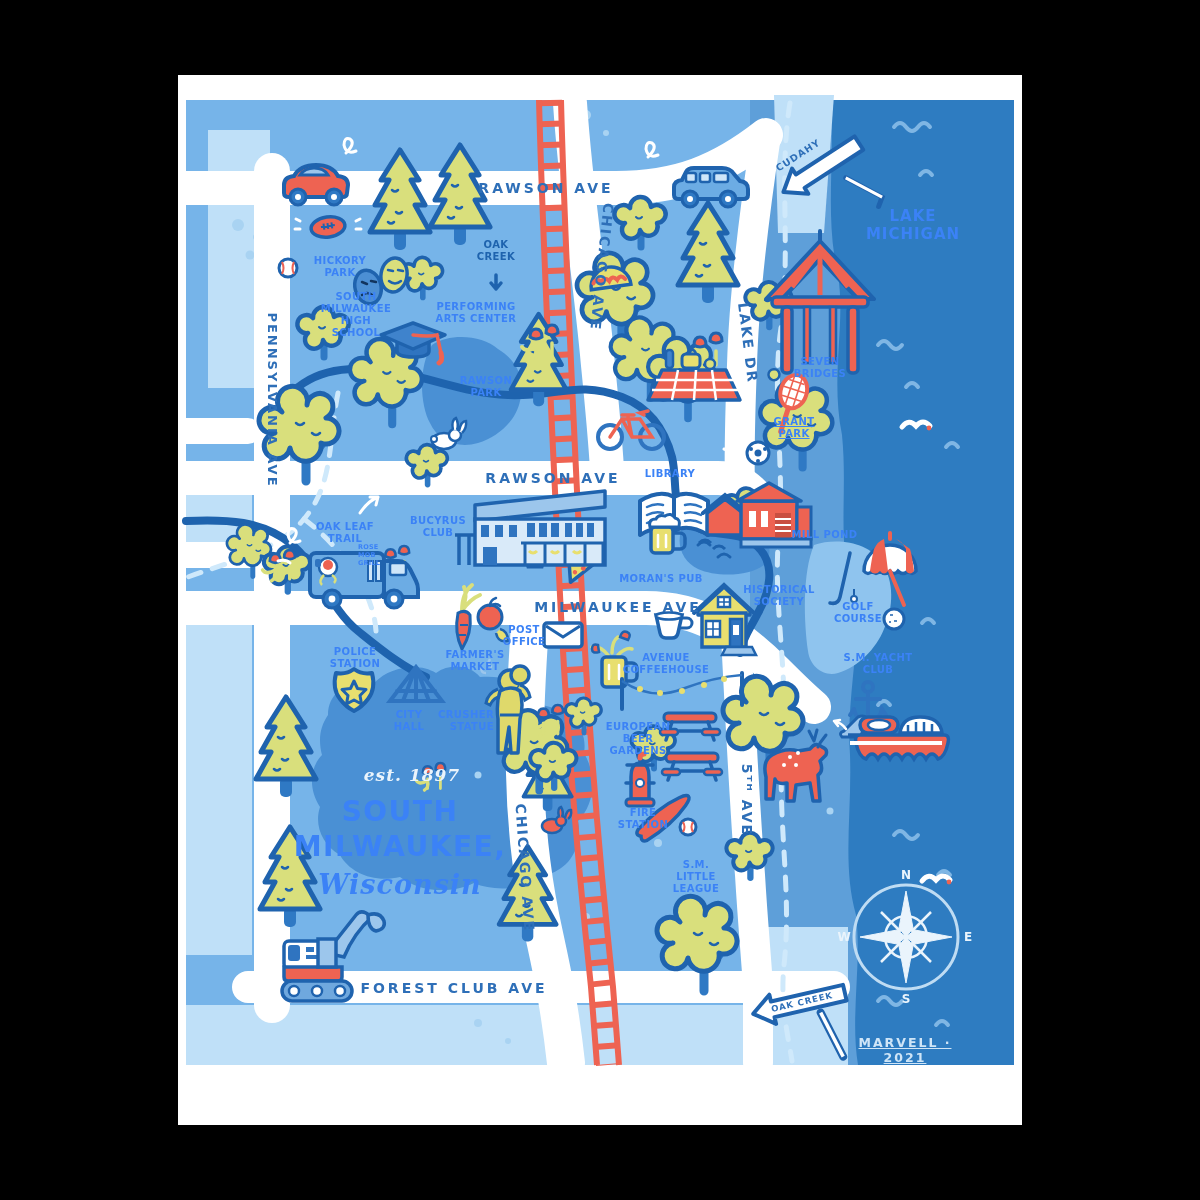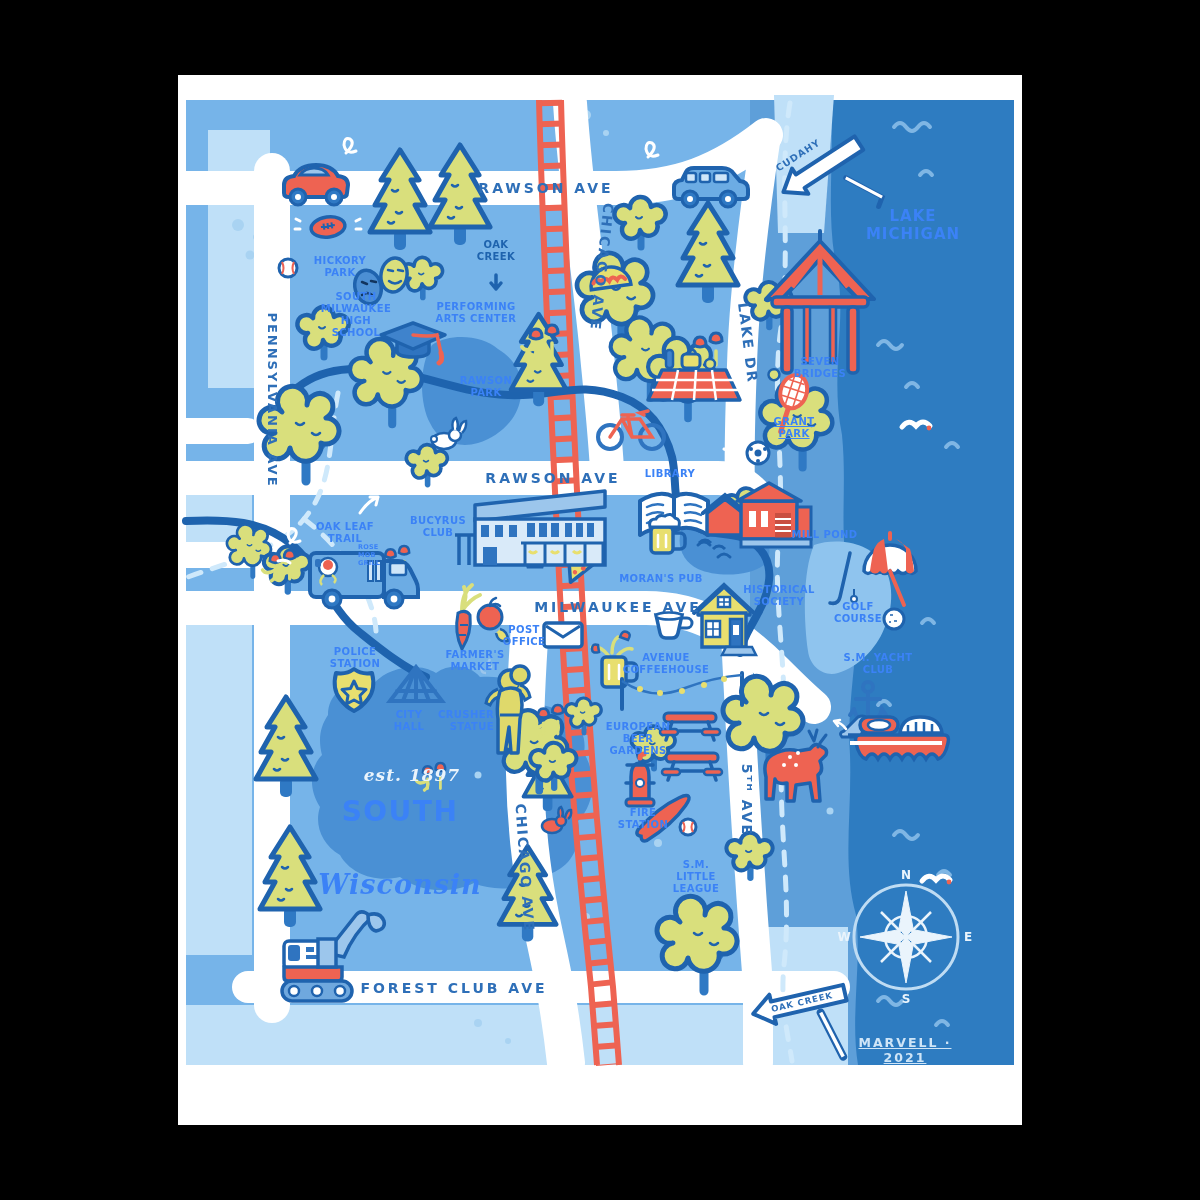--- a/index.html
+++ b/index.html
@@ -596,20 +596,21 @@
   <div class="lbl" style="left:465px;top:744px;">FIRE
 STATION</div>
   <div class="lbl" style="left:518px;top:802px;">S.M.
 LITTLE
 LEAGUE</div>
   <div class="lbl" style="left:735px;top:150px;font-size:15px;letter-spacing:1px;">LAKE
 MICHIGAN</div>
 
   <div class="lbl script" style="left:222px;top:700px;font-size:17px;color:#EAF4FC;margin-left:12px;">est. 1897</div>
   <div class="lbl big" style="left:222px;top:737px;">SOUTH</div>
+  <div class="lbl big" style="left:222px;top:772px;">MILWAUKEE,</div>
   <div class="lbl script" style="left:222px;top:810px;font-size:27px;">Wisconsin</div>
   <div class="lbl credit" style="left:727px;top:975px;text-decoration:underline;">MARVELL · 2021</div>
 
   <div class="street" style="left:368px;top:113px;">RAWSON AVE</div>
   <div class="street vert" style="left:424px;top:192px;transform:translate(-50%,-50%) rotate(6deg);">CHICAGO AVE</div>
   <div class="street vert" style="left:94px;top:325px;font-size:13px;">PENNSYLVANIA AVE</div>
   <div class="street" style="left:375px;top:403px;">RAWSON AVE</div>
   <div class="street" style="left:440px;top:532px;">MILWAUKEE AVE</div>
   <div class="street vert" style="left:570px;top:268px;transform:translate(-50%,-50%) rotate(-7deg);">LAKE DR</div>
   <div class="street vert" style="left:569px;top:725px;">5ᵀᴴ AVE</div>

